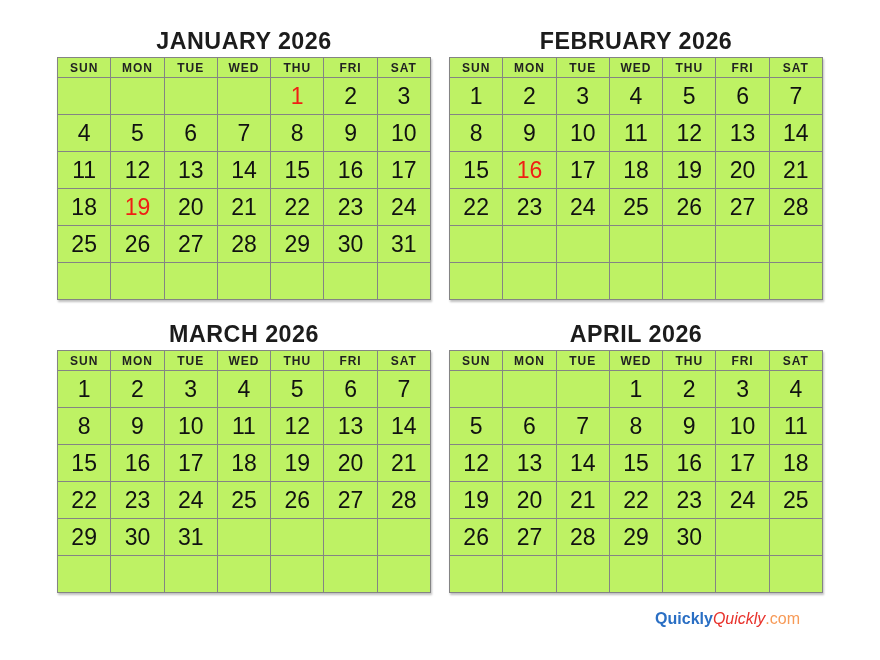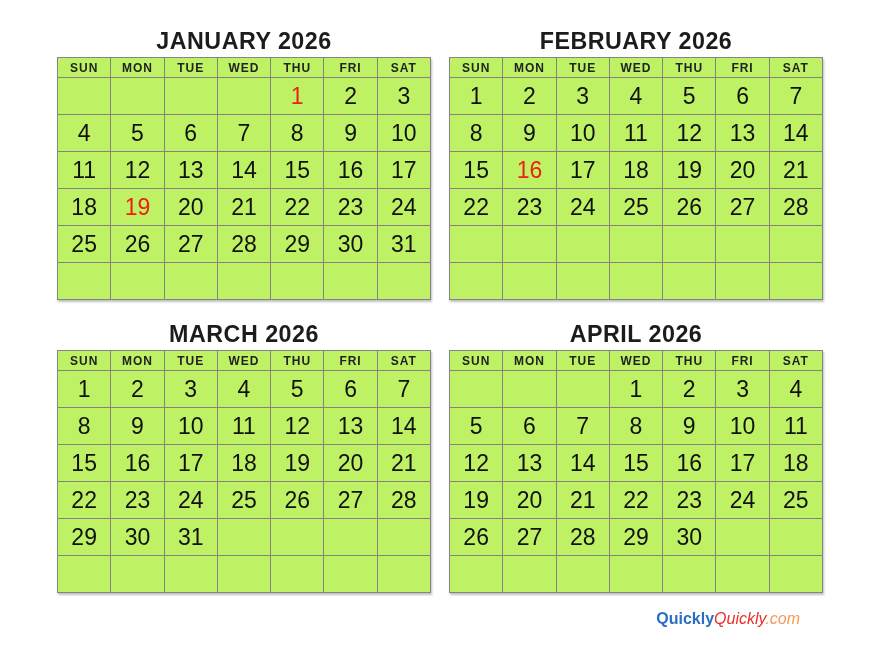--- a/index.html
+++ b/index.html
@@ -74,21 +74,21 @@
     box-sizing: border-box;
   }
   .brand {
     font-size: 16px;
     text-decoration: none;
     cursor: pointer;
     white-space: nowrap;
   }
   .brand .b-cal    { color: var(--brand-blue,   #2a6fc4); font-weight: bold; }
   .brand .b-quick  { color: var(--brand-red,    #e8322c); font-weight: normal; font-style: italic; }
-  .brand .b-com    { color: var(--brand-orange, #f79a57); font-weight: normal; font-style: italic; }
+  .brand .b-com    { color: var(--brand-orange, #f79a57); font-weight: normal; }
 </style>
 </head>
 <body>
 
 <div class="page">
   <div class="months-grid" id="months-grid">
       <div class="month-block">
         <div class="month-title">JANUARY 2026</div>
         <table class="cal">
           <thead>

